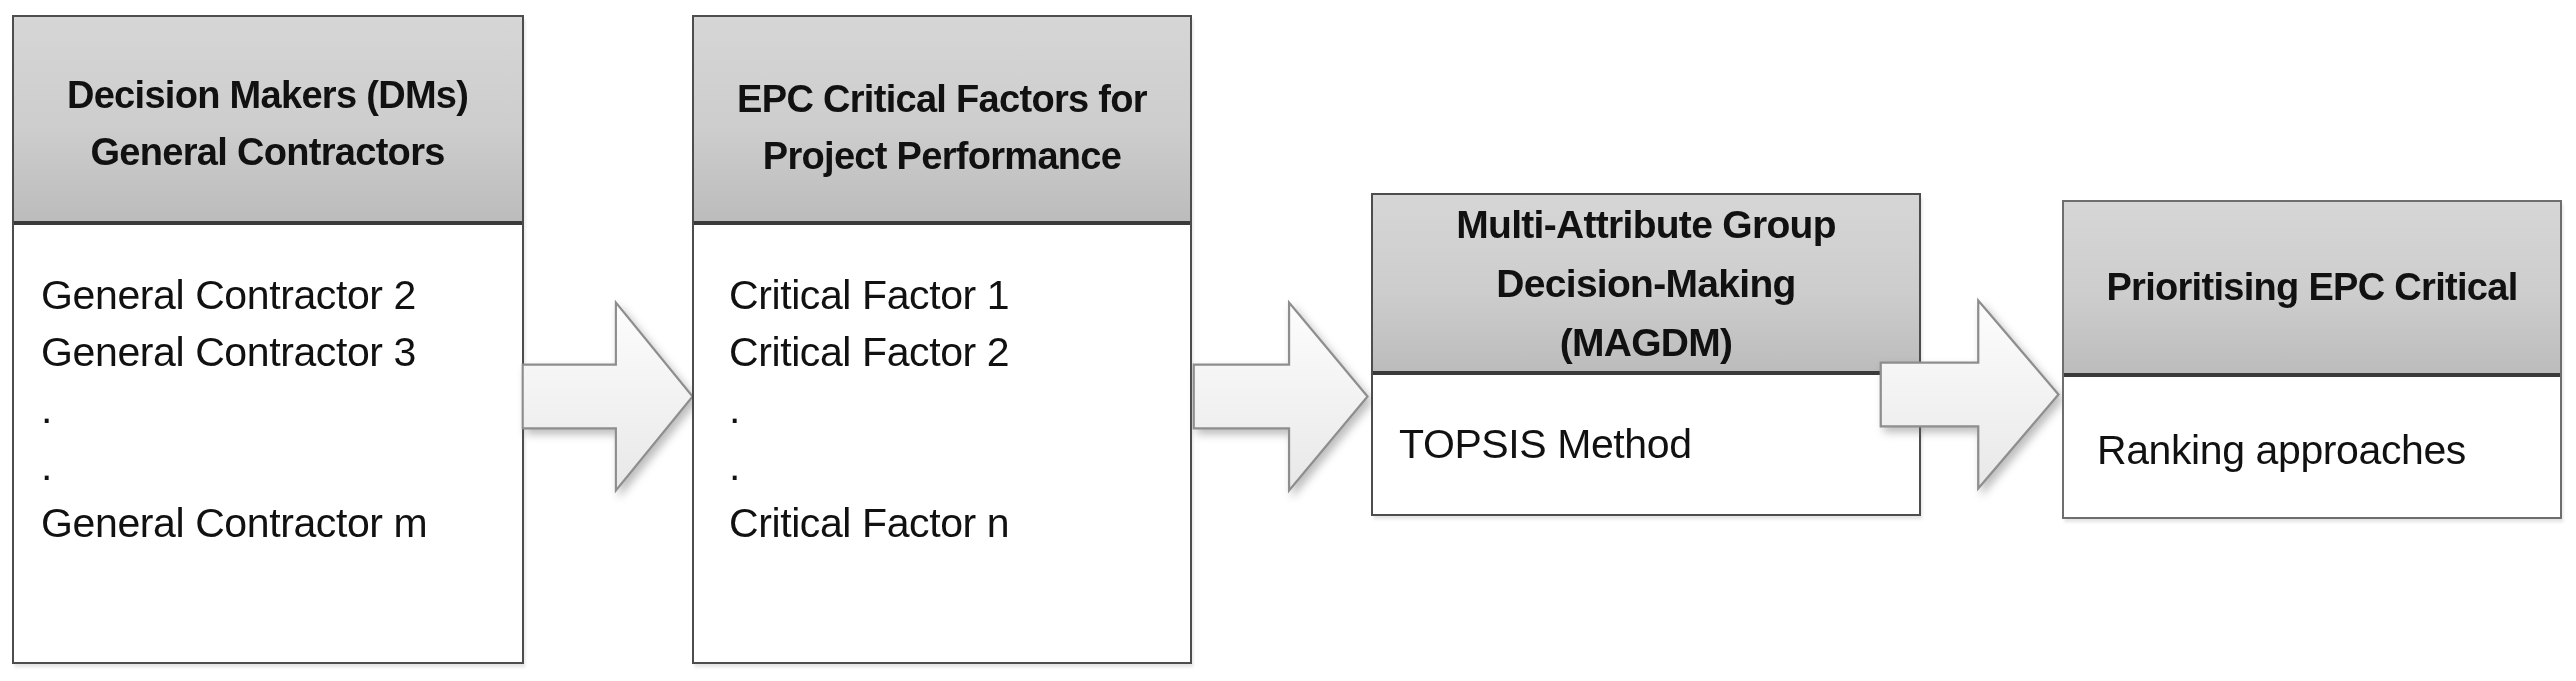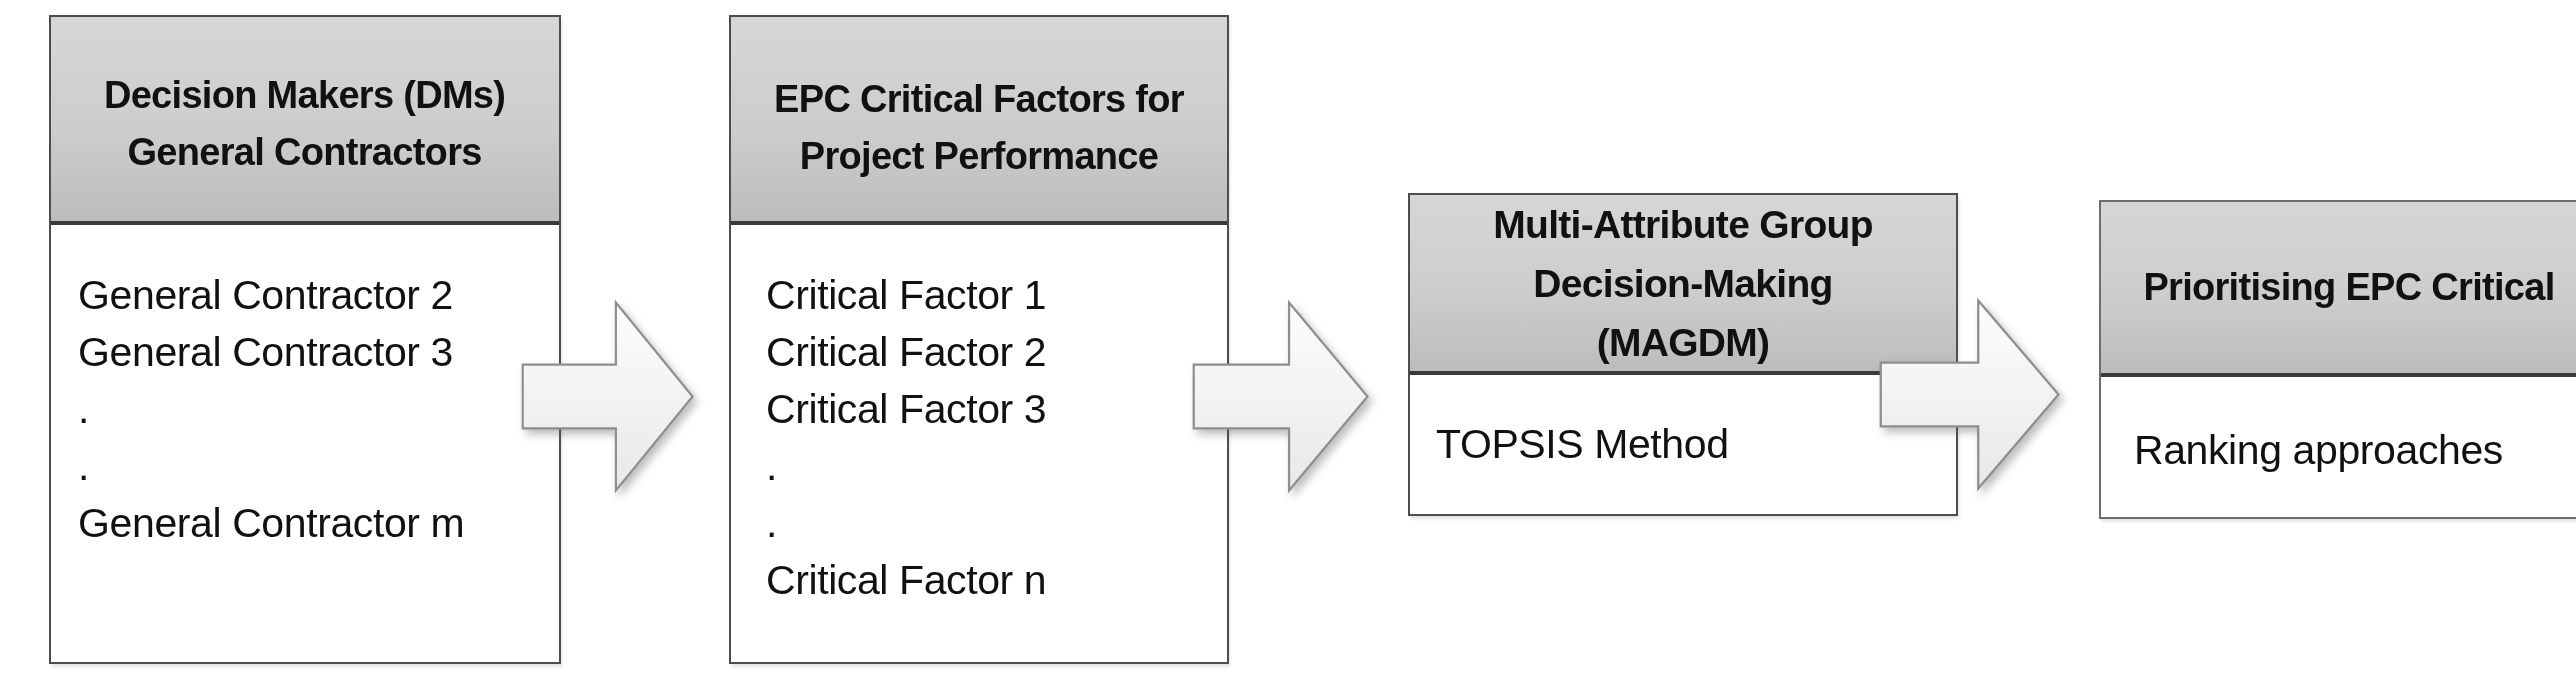--- a/index.html
+++ b/index.html
@@ -17,21 +17,20 @@
     color: var(--text, #111111);
   }
   .box {
     position: absolute;
     box-sizing: border-box;
     background: var(--body-bg, #ffffff);
     border: 2.9px solid var(--box-border, #4d4d4d);
     box-shadow: 2.2px 3.6px 2.9px rgba(0,0,0,0.10);
     display: flex;
     flex-direction: column;
-    margin-left: 37px;
   }
   .box-header {
     box-sizing: border-box;
     flex: 0 0 auto;
     background: linear-gradient(180deg,
       var(--header-top, #d6d6d6) 0%,
       var(--header-mid, #cccccc) 55%,
       var(--header-bottom, #bcbcbc) 100%);
     border-bottom: 4.3px solid var(--divider, #3a3a3a);
     display: flex;
@@ -90,21 +89,20 @@
   </svg>
 
   <section class="box" style="left:692px; top:14.5px; width:500px; height:649px;">
     <header class="box-header" style="height:208px; padding-top:18px;">
       <div>EPC Critical Factors for</div>
       <div>Project Performance</div>
     </header>
     <div class="box-body" style="padding:42px 14.5px 0 35px;">
       <div class="body-line">Critical Factor 1</div>
       <div class="body-line">Critical Factor 2</div>
-      <div class="body-line">Critical Factor 3</div>
       <div class="body-line">.</div>
       <div class="body-line">.</div>
       <div class="body-line">Critical Factor n</div>
     </div>
   </section>
 
   <svg class="arrow-svg" style="left:1193px; top:301px;" width="176" height="191" viewBox="0 0 240 264" preserveAspectRatio="none">
     <defs>
       <linearGradient id="arrowGrad2" x1="0" y1="0" x2="0" y2="1">
         <stop class="grad-top" offset="0" stop-color="#fdfdfd"></stop>

